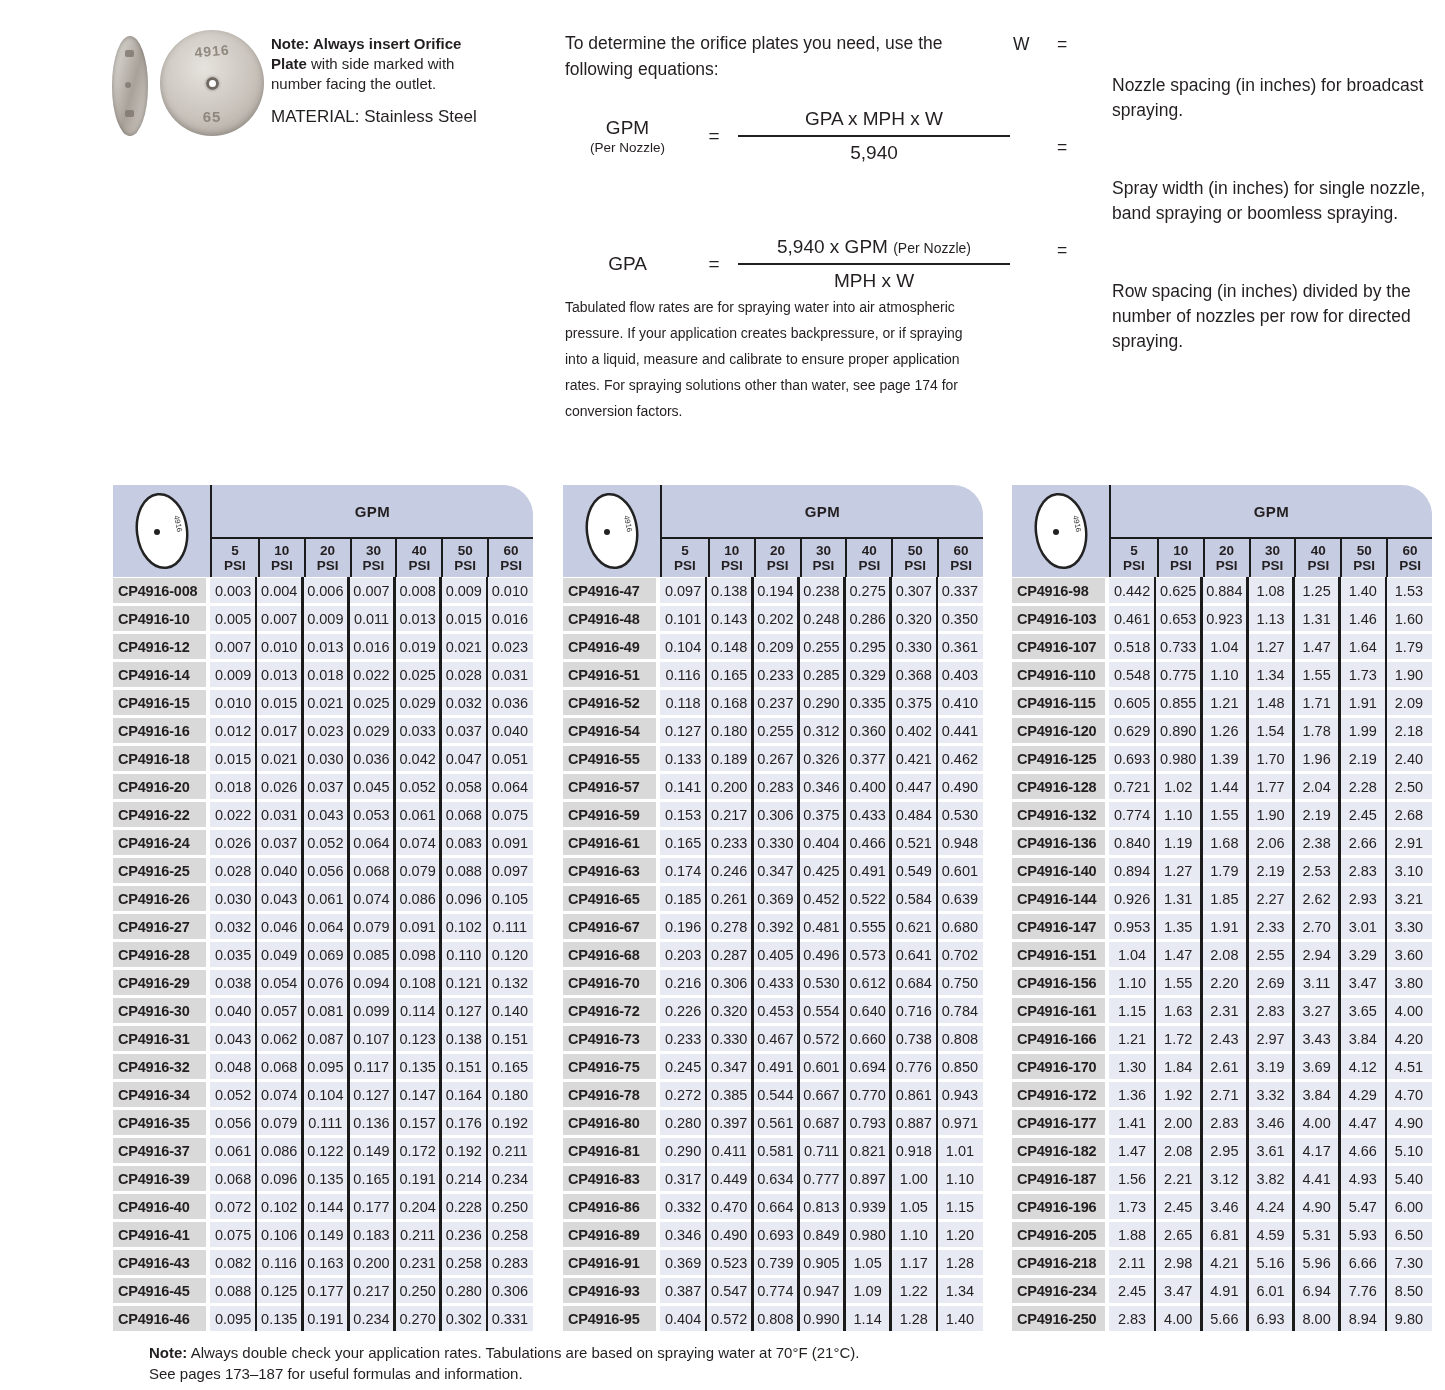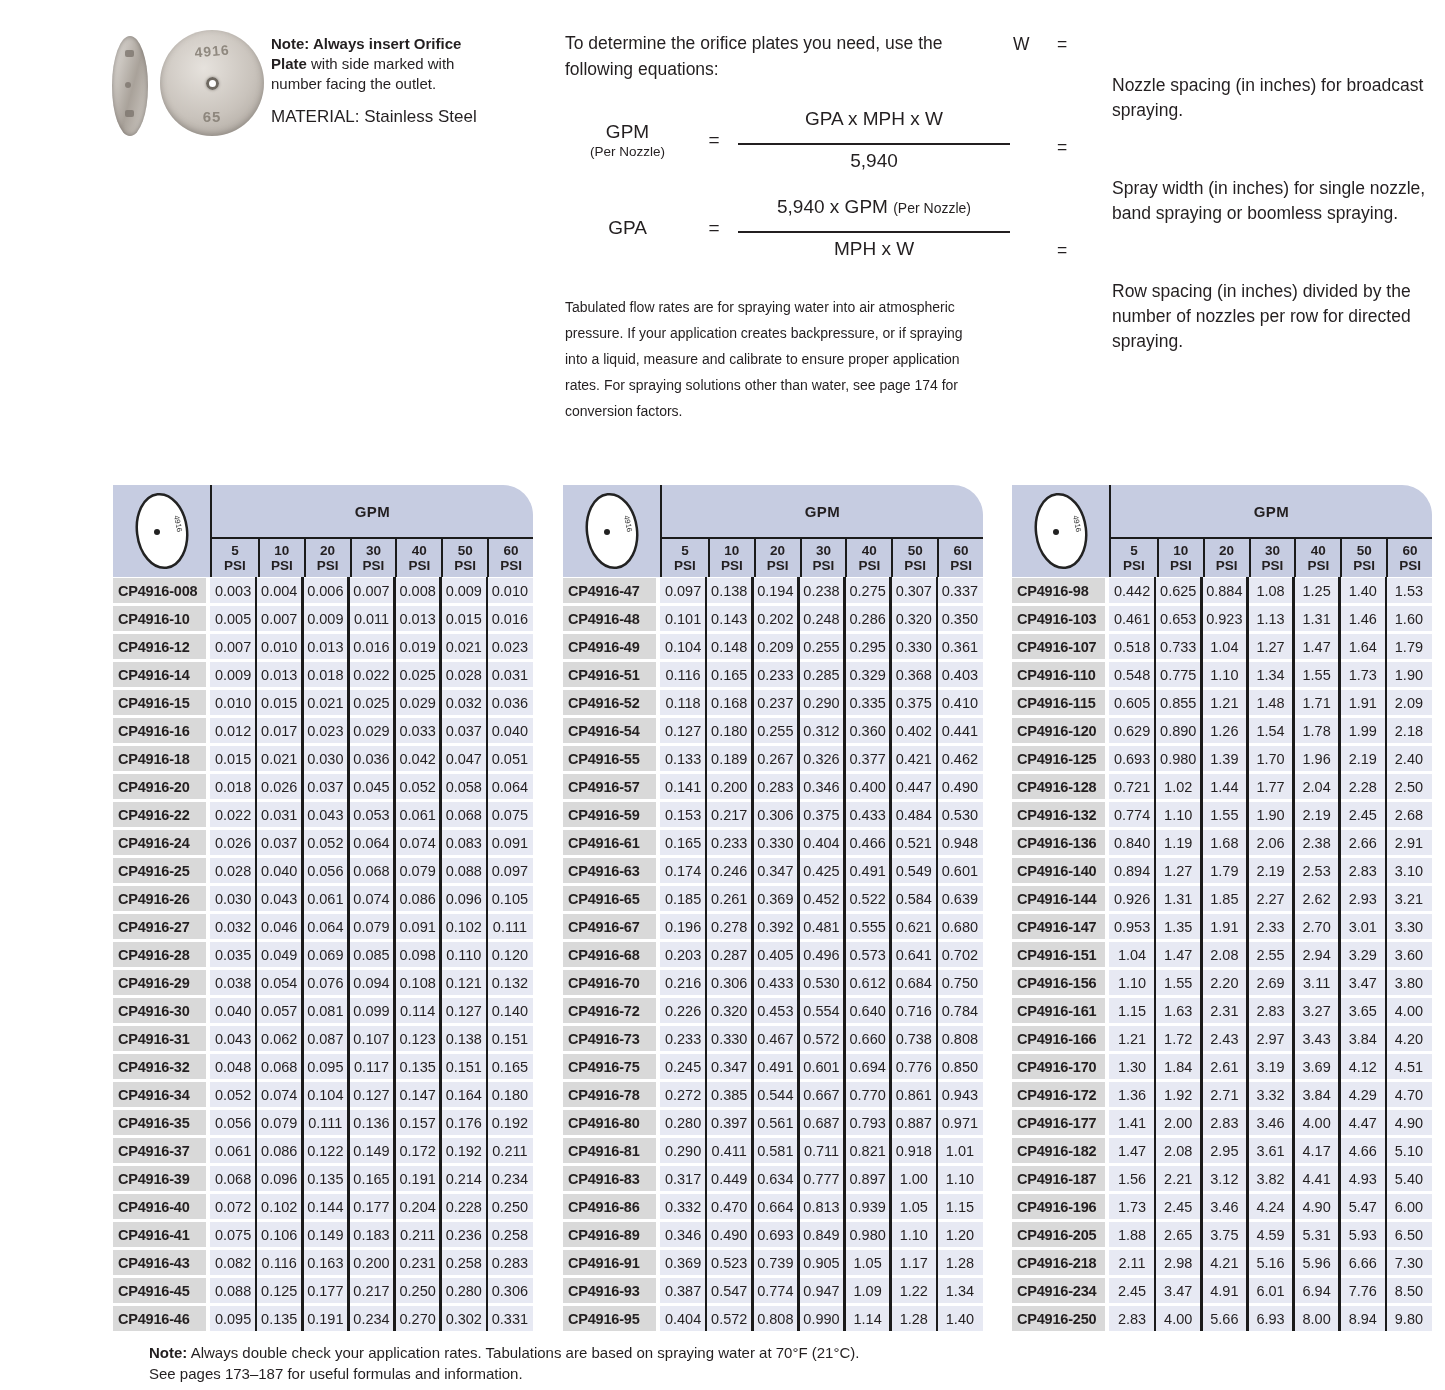--- a/index.html
+++ b/index.html
@@ -22,27 +22,27 @@
   .photo-front .mk-bottom{position:absolute;bottom:11px;width:100%;text-align:center;color:#837c72;
     font-size:15px;font-weight:bold;letter-spacing:1px;opacity:.85;}
 
   .insert-note{position:absolute;left:271px;top:34px;width:228px;font-size:15px;line-height:20px;}
   .material-line{margin-top:13px;font-size:17px;}
 
   
   .equations{position:absolute;left:565px;top:30px;width:445px;}
   .eq-heading{font-size:17.5px;line-height:26px;}
   .eq-row{display:flex;align-items:center;margin-top:26px;}
-  .eq-row.second{margin-top:24px;justify-content:space-between;}
+  .eq-row.second{margin-top:72px;justify-content:space-between;}
   .eq-lhs{width:125px;text-align:center;}
   .eq-lhs .big{font-size:19px;}
   .eq-lhs .sub{font-size:13.5px;margin-top:1px;}
   .eq-equals{width:48px;text-align:center;font-size:19px;}
   .eq-frac{flex:1;text-align:center;}
-  .eq-frac .num{font-size:19px;padding:0 6px 13px;}
+  .eq-frac .num{font-size:19px;padding:0 6px 5px;}
   .eq-frac .num .small-note{font-size:14px;}
   .eq-frac .bar{height:2px;background:#231f20;}
   .eq-frac .den{font-size:19px;padding-top:5px;}
 
   
   .w-defs{position:absolute;left:1013px;top:32px;width:420px;font-size:17.5px;line-height:25px;}
   .w-item{display:flex;margin-bottom:12px;}
   .w-sym{width:44px;}
   .w-eq{width:55px;}
   .w-text{flex:1;margin-top:41px;}
@@ -1213,21 +1213,21 @@
             <div class="cell">4.90</div>
             <div class="cell">5.47</div>
             <div class="cell">6.00</div>
           </div>
         </div>
         <div class="t-row">
           <div class="label">CP4916-205</div>
           <div class="strip">
             <div class="cell">1.88</div>
             <div class="cell">2.65</div>
-            <div class="cell">3.75</div>
+            <div class="cell">6.81</div>
             <div class="cell">4.59</div>
             <div class="cell">5.31</div>
             <div class="cell">5.93</div>
             <div class="cell">6.50</div>
           </div>
         </div>
         <div class="t-row">
           <div class="label">CP4916-218</div>
           <div class="strip">
             <div class="cell">2.11</div>

